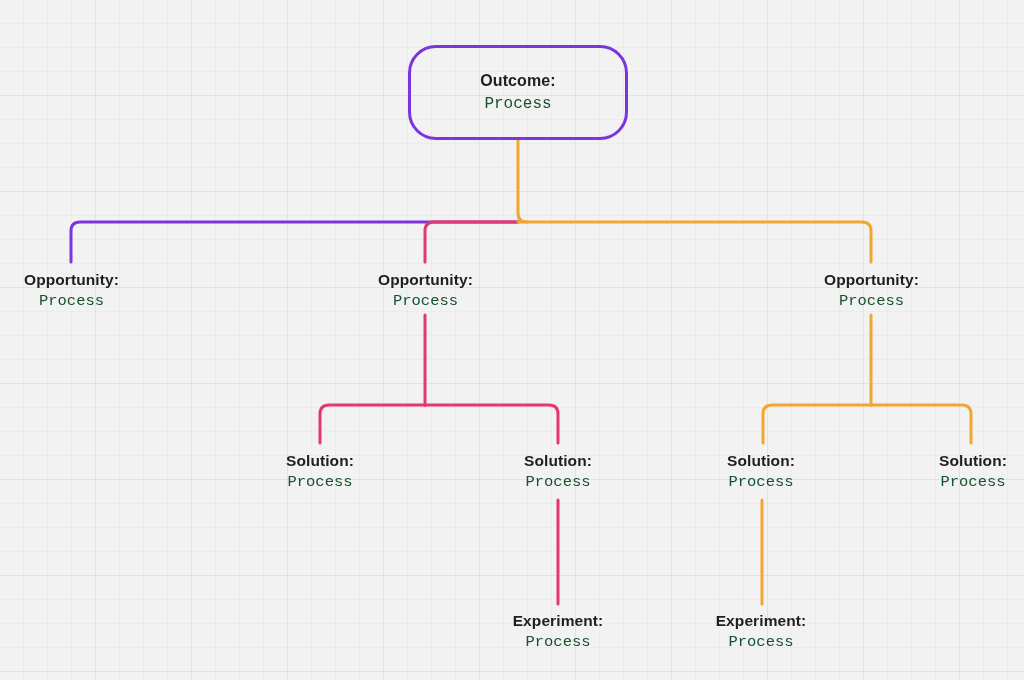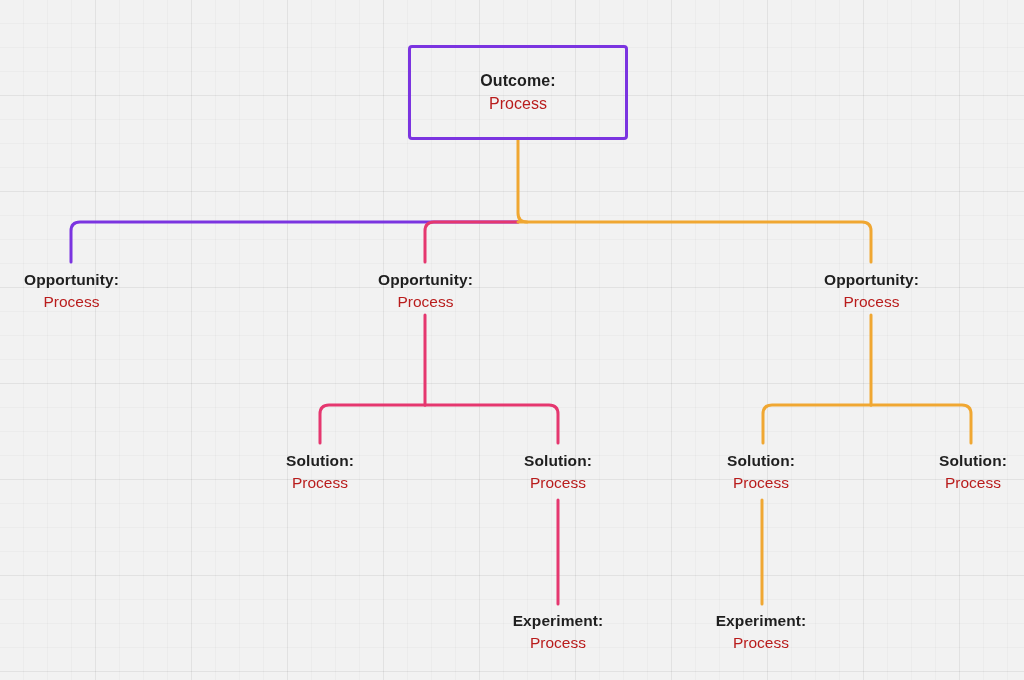--- a/index.html
+++ b/index.html
@@ -45,32 +45,33 @@
     display: block;
     font-weight: bold;
     font-size: 15.5px;
     color: #1f1f1f;
     letter-spacing: 0.1px;
   }
   .node .n-body {
     display: block;
     font-weight: normal;
     font-size: 15.5px;
-    color: #b91c1c;
+    color: #14532d;
     margin-top: 2px;
+    font-family: Liberation Mono, monospace;
   }
   .outcome-box {
     position: absolute;
     left: 408px;
     top: 45px;
     width: 220px;
     height: 95px;
     box-sizing: border-box;
     border: 3px solid #7b34e0;
-    border-radius: 4px;
+    border-radius: 28px;
     background: transparent;
     display: flex;
     flex-direction: column;
     align-items: center;
     justify-content: center;
   }
   .outcome-box .n-title { font-size: 16px; }
   .outcome-box .n-body { font-size: 16px; }
 </style>
 </head>

